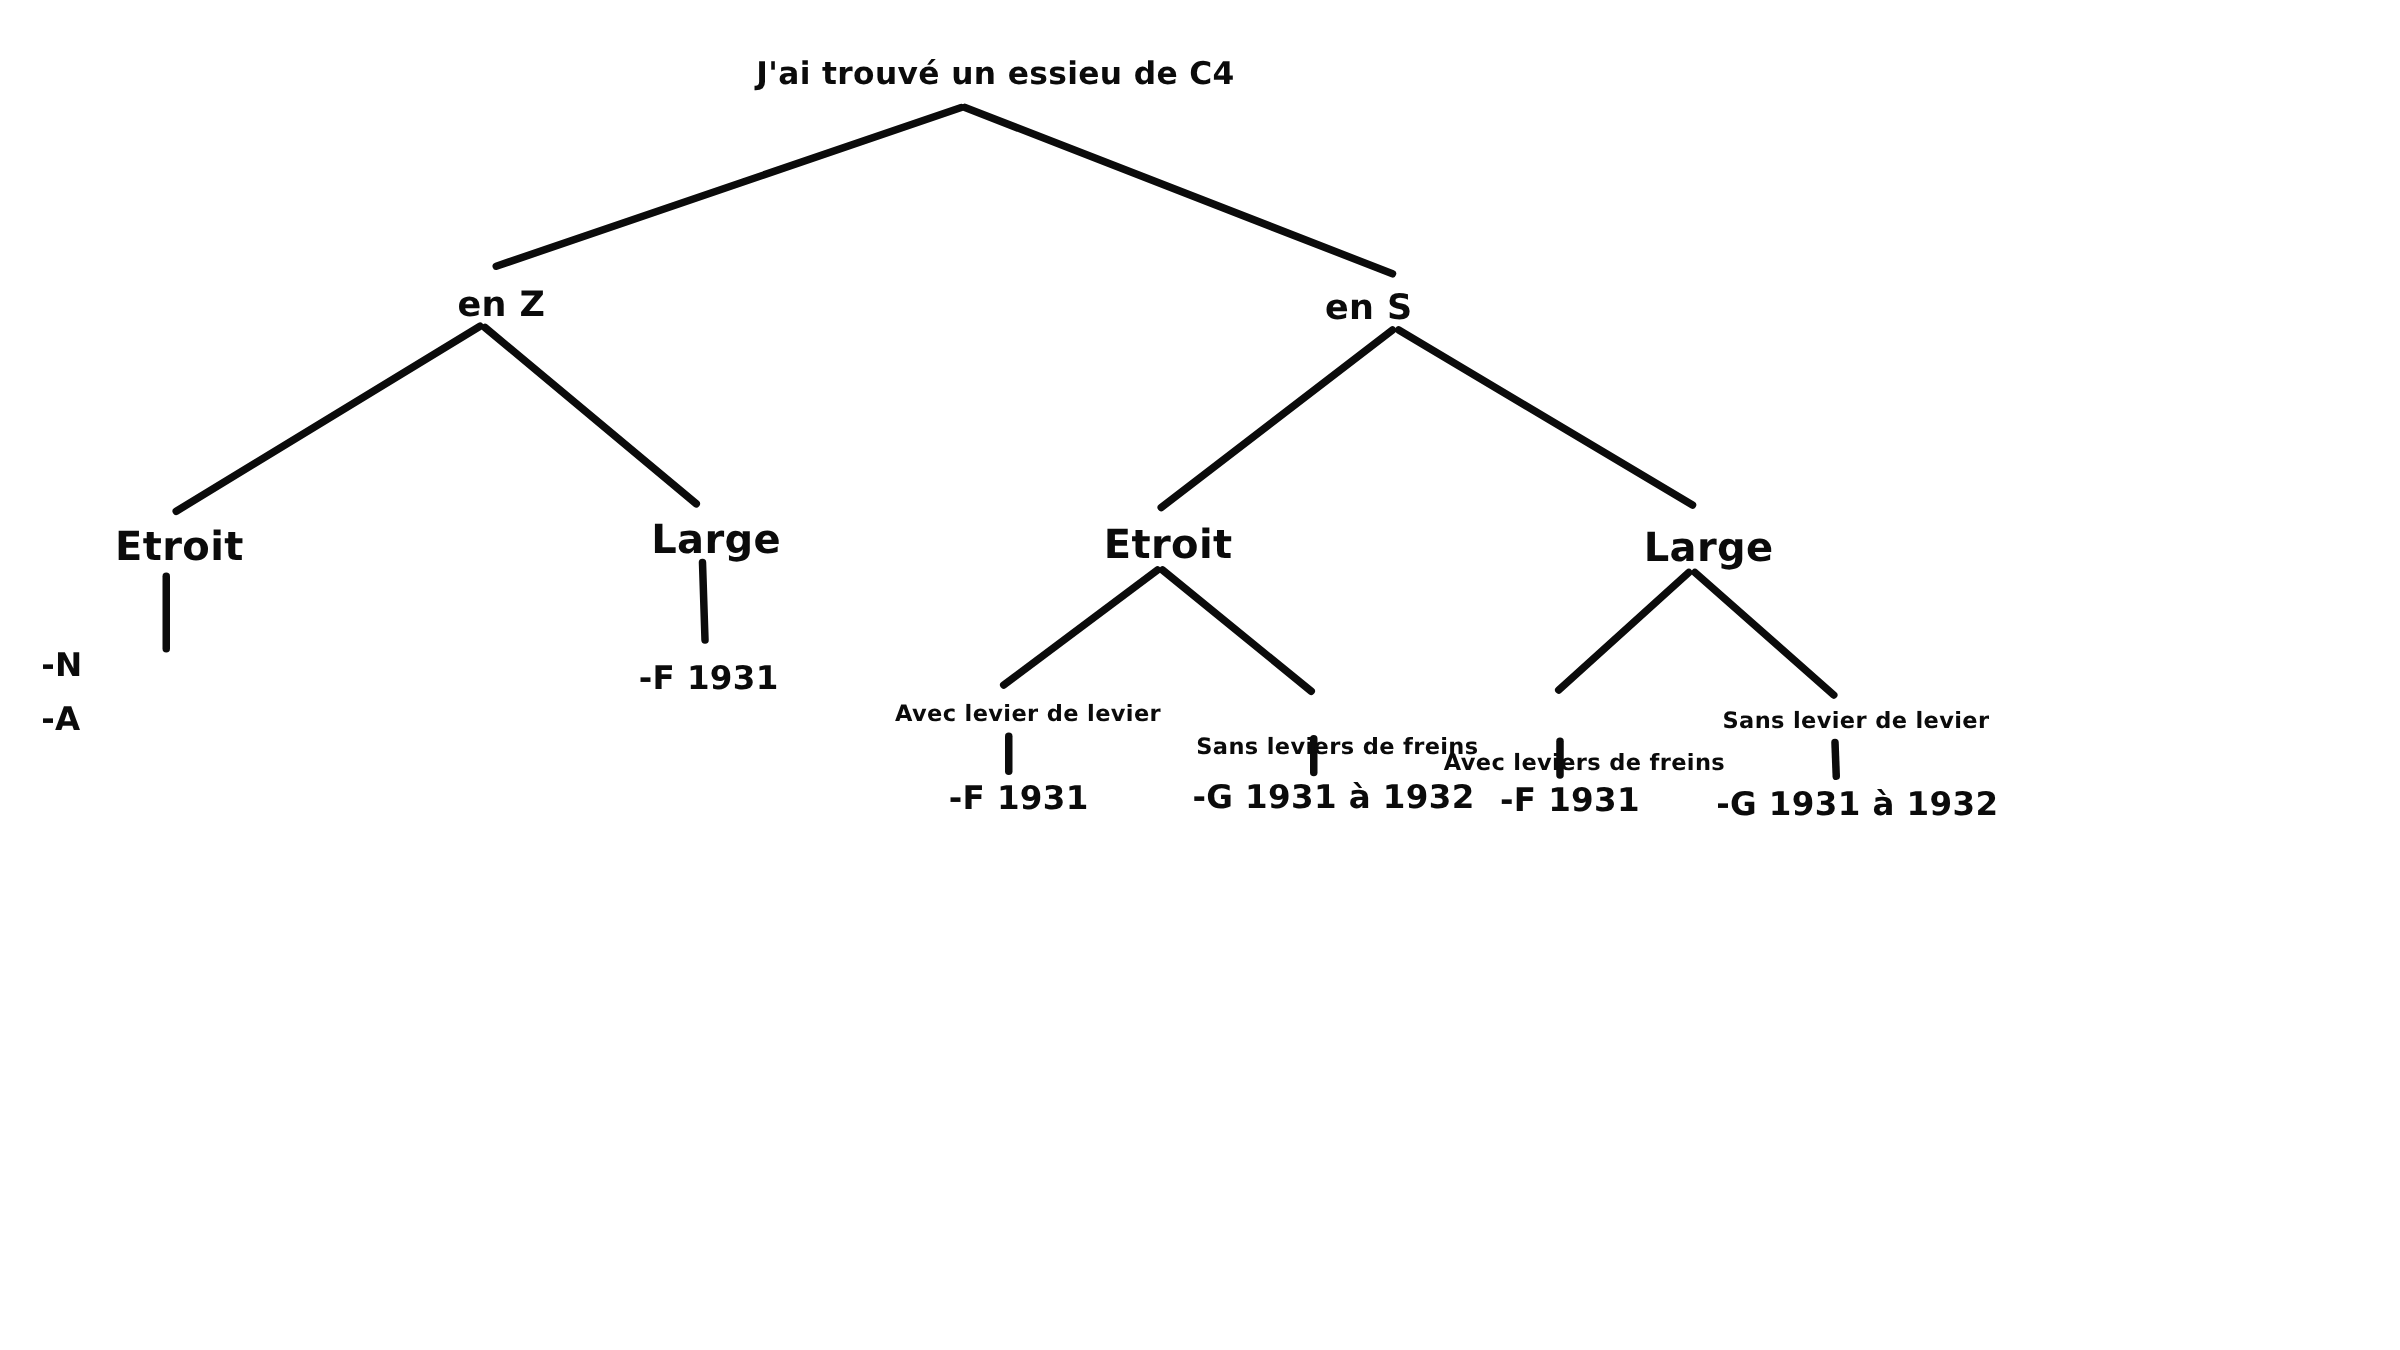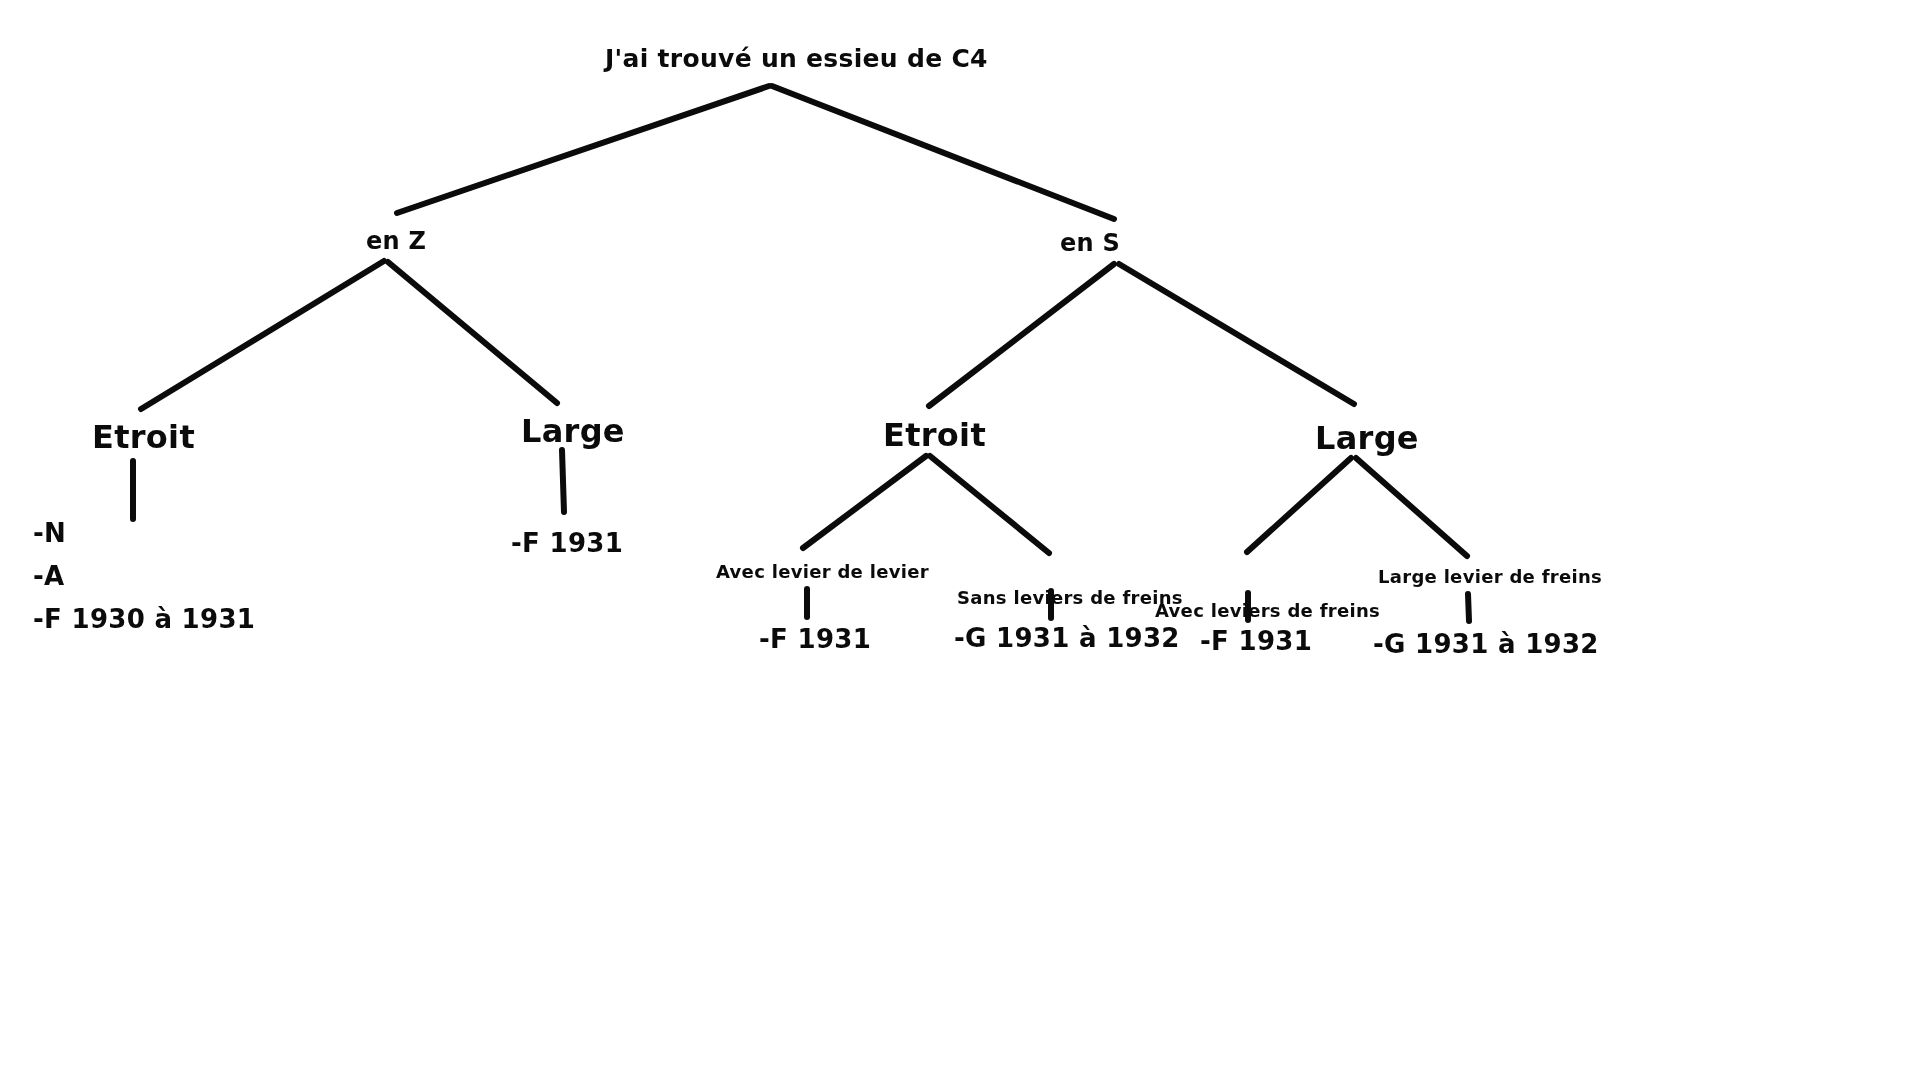--- a/index.html
+++ b/index.html
@@ -23,21 +23,21 @@
     width: 1920px;
     height: 1080px;
   }
   .label {
     position: absolute;
     font-weight: 700;
     white-space: nowrap;
     letter-spacing: 0.3px;
   }
   .lbl-title  { font-size: 25px; }
-  .lbl-branch { font-size: 24px; }
+  .lbl-branch { font-size: 28px; }
   .lbl-node   { font-size: 32px; }
   .lbl-small  { font-size: 18px; }
   .lbl-result { font-size: 26px; }
   .result-list div { line-height: 43px; }
 </style>
 </head>
 <body>
 
 <div class="canvas">
 
@@ -72,36 +72,35 @@
 
   <div class="label lbl-node" style="left:521px; top:412px;">Large</div>
 
   <div class="label lbl-node" style="left:883px; top:416px;">Etroit</div>
 
   <div class="label lbl-node" style="left:1315px; top:419px;">Large</div>
 
   <div class="label lbl-result result-list" style="left:33px; top:512px;">
     <div>-N</div>
     <div>-A</div>
-    <div>-F 1930 à 1931</div>
   </div>
 
   <div class="label lbl-result" style="left:511px; top:528px;">-F 1931</div>
 
   <div class="label lbl-small" style="left:716px; top:561px;">Avec levier de levier</div>
 
   <div class="label lbl-small" style="left:957px; top:587px;">Sans leviers de freins</div>
 
   <div class="label lbl-result" style="left:759px; top:624px;">-F 1931</div>
 
   <div class="label lbl-result result-list" style="left:954px; top:617px;">
     <div>-G 1931 à 1932</div>
   </div>
 
   <div class="label lbl-small" style="left:1155px; top:564px;margin-top:36px;">Avec leviers de freins</div>
 
-  <div class="label lbl-small" style="left:1378px; top:566px;">Large levier de freins</div>
+  <div class="label lbl-small" style="left:1378px; top:566px;">Sans levier de levier</div>
 
   <div class="label lbl-result" style="left:1200px; top:626px;">-F 1931</div>
 
   <div class="label lbl-result" style="left:1373px; top:629px;">-G 1931 à 1932</div>
 
 </div>
 
 </body></html>

